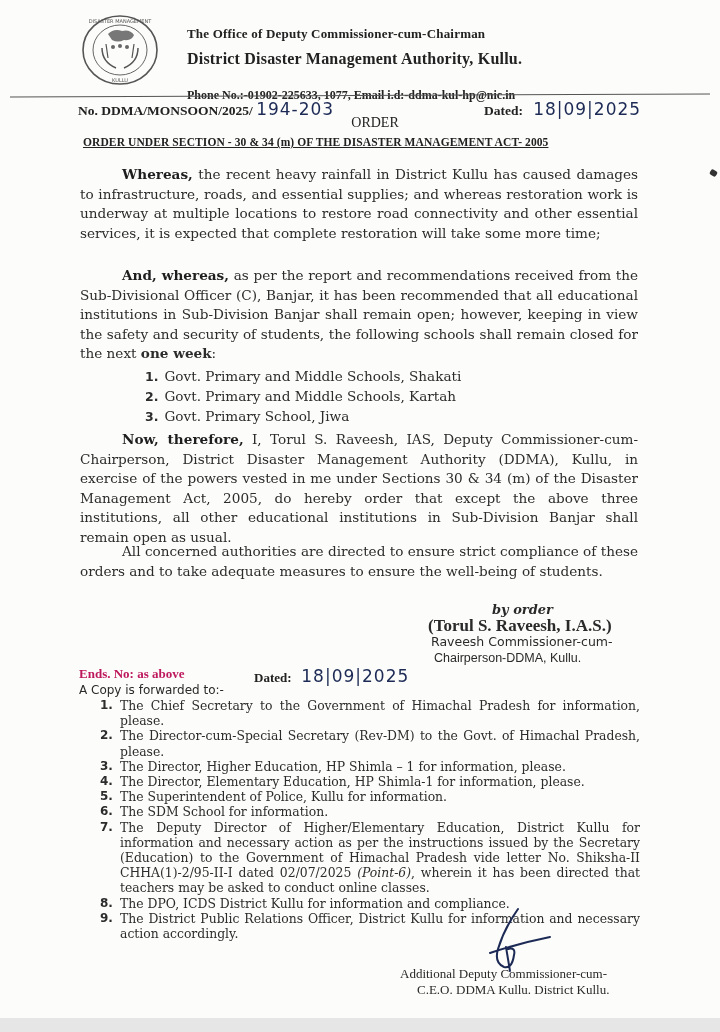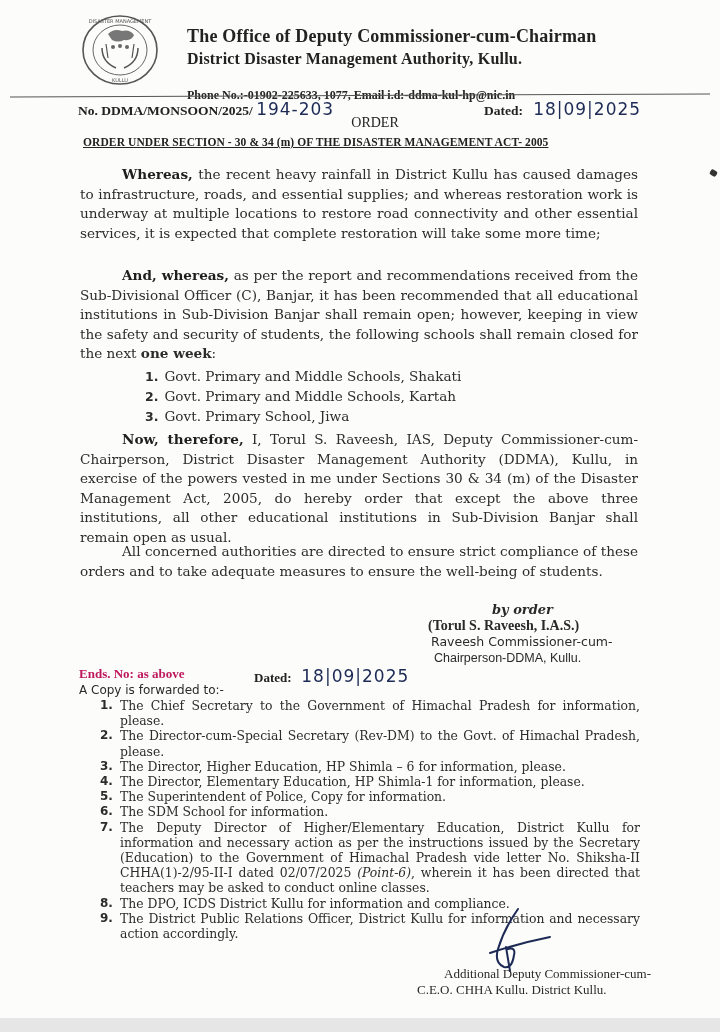--- a/index.html
+++ b/index.html
@@ -9,21 +9,21 @@
     font-family: "DejaVu Serif", "Liberation Serif", serif;
     color: #2a2a2a;
     position: relative;
   }
   .page { position: absolute; left: 0; top: 0; width: 720px; height: 1018px; background: #fcfcfa; }
   .bottom-strip { position: absolute; left: 0; top: 1018px; width: 720px; height: 14px; background: #e6e6e6; }
 
   
   .header { position: absolute; left: 76px; top: 8px; width: 620px; height: 78px; }
   .emblem { position: absolute; left: 4px; top: 6px; width: 80px; height: 72px; }
-  .hdr-line1 { position: absolute; left: 111px; top: 18px; font-family: "Liberation Serif", serif; font-weight: bold; font-size: 18px; letter-spacing: 0.2px; color: #222; white-space: nowrap; }
+  .hdr-line1 { position: absolute; left: 111px; top: 18px; font-family: "Liberation Serif", serif; font-weight: bold; font-size: 13px; letter-spacing: 0.2px; color: #222; white-space: nowrap; }
   .hdr-line2 { position: absolute; left: 111px; top: 42px; font-family: "Liberation Serif", serif; font-weight: bold; font-size: 16px; letter-spacing: 0.2px; color: #222; white-space: nowrap; }
   .hdr-line3 { position: absolute; left: 111px; top: 64px; font-family: "Liberation Serif", serif; font-weight: bold; font-size: 12px; color: #222; white-space: nowrap; margin-top: 16px; }
   .hdr-rule { position: absolute; left: 10px; top: 95px; width: 700px; height: 1px; background: #555; transform: rotate(-0.25deg); }
 
   .refno { position: absolute; left: 78px; top: 99px; font-family: "Liberation Serif", serif; font-weight: bold; font-size: 13.5px; color: #222; white-space: nowrap; }
   .hand { font-family: "DejaVu Sans", sans-serif; font-weight: normal; color: #1c2a55; font-size: 17px; letter-spacing: 1px; }
   .dated { position: absolute; left: 484px; top: 99px; font-family: "Liberation Serif", serif; font-weight: bold; font-size: 13.5px; color: #222; white-space: nowrap; }
   .order-title { position: absolute; left: 0; top: 115px; width: 720px; text-align: center; font-family: "Liberation Serif", serif; font-weight: normal; font-size: 14px; color: #222; padding-left: 30px; box-sizing: border-box; }
   .order-sub { position: absolute; left: 83px; top: 136px; font-family: "Liberation Serif", serif; font-weight: bold; font-size: 11.5px; text-decoration: underline; color: #222; white-space: nowrap; letter-spacing: 0.1px; }
 
@@ -33,37 +33,37 @@
   .indent { text-indent: 42px; }
   .p1 { top: 165px; }
   .p2 { top: 266px; }
   .list1 { position: absolute; left: 145px; top: 367px; font-size: 13.6px; line-height: 19.8px; color: #2c2c2c; }
   .list1 .num { font-family: "DejaVu Sans", sans-serif; font-weight: bold; font-size: 12.5px; margin-right: 6px; }
   .p3 { top: 430px; }
   .p4 { top: 542px; }
 
   .sig1 { position: absolute; left: 420px; top: 602px; width: 220px; font-size: 13px; line-height: 16px; color: #2a2a2a; }
   .sig1 .by { font-style: italic; font-weight: bold; padding-left: 72px; }
-  .sig1 .nm { font-weight: bold; font-family: "Liberation Serif", serif; font-size: 14px; padding-left: 8px; }
+  .sig1 .nm { font-weight: bold; font-family: "Liberation Serif", serif; font-size: 17px; padding-left: 8px; }
   .sig1 .ds { font-family: "DejaVu Sans", sans-serif; font-size: 12.5px; padding-left: 11px; }
   .sig1 .ds2 { font-family: Liberation Sans, sans-serif; font-size: 12.5px; padding-left: 14px; }
 
   .ends { position: absolute; left: 79px; top: 666px; font-family: "Liberation Serif", serif; font-weight: bold; font-size: 13px; color: #be185d; white-space: nowrap; }
   .ends-dated { position: absolute; left: 254px; top: 666px; font-family: "Liberation Serif", serif; font-weight: bold; font-size: 13px; color: #222; white-space: nowrap; }
   .copy-lead { position: absolute; left: 79px; top: 683px; font-family: "DejaVu Sans", sans-serif; font-size: 12px; color: #2a2a2a; white-space: nowrap; }
 
   .cc-list { position: absolute; left: 100px; top: 698px; width: 540px; font-size: 12.4px; line-height: 15.2px; color: #2c2c2c; }
   .cc-item { display: flex; text-align: justify; }
   .cc-item .num { font-family: "DejaVu Sans", sans-serif; font-weight: bold; font-size: 12px; width: 20px; flex: none; }
   .cc-item .txt { flex: 1; }
   .cc-item .txt i { font-style: italic; }
 
   .sig2 { position: absolute; left: 400px; top: 966px; width: 260px; font-size: 11.8px; line-height: 15.5px; color: #2a2a2a; }
   .sig2 .nm { font-family: "DejaVu Sans", sans-serif; font-weight: bold; font-size: 11px; padding-left: 8px; }
-  .sig2 .ds { font-family: "Liberation Serif", serif; font-size: 13px; margin-left: 44px; }
+  .sig2 .ds { font-family: "Liberation Serif", serif; font-size: 13px; }
   .sig2 .ds2 { font-family: "Liberation Serif", serif; font-size: 13px; padding-left: 17px; }
 
   .signature-mark { position: absolute; left: 470px; top: 905px; width: 90px; height: 70px; }
   .dark-speck { position: absolute; left: 710px; top: 170px; width: 7px; height: 6px; background: #333; border-radius: 2px; transform: rotate(30deg); }
 </style>
 </head>
 <body>
 
 <div class="page">
 
@@ -137,29 +137,29 @@
     <div class="cc-item">
         <span class="num">1.</span>
         <span class="txt">The Chief Secretary to the Government of Himachal Pradesh for information, please.</span>
       </div>
     <div class="cc-item">
         <span class="num">2.</span>
         <span class="txt">The Director-cum-Special Secretary (Rev-DM) to the Govt. of Himachal Pradesh, please.</span>
       </div>
     <div class="cc-item">
         <span class="num">3.</span>
-        <span class="txt">The Director, Higher Education, HP Shimla – 6 for information, please.</span>
+        <span class="txt">The Director, Higher Education, HP Shimla – 1 for information, please.</span>
       </div>
     <div class="cc-item">
         <span class="num">4.</span>
         <span class="txt">The Director, Elementary Education, HP Shimla-1 for information, please.</span>
       </div>
     <div class="cc-item">
         <span class="num">5.</span>
-        <span class="txt">The Superintendent of Police, Copy for information.</span>
+        <span class="txt">The Superintendent of Police, Kullu for information.</span>
       </div>
     <div class="cc-item">
         <span class="num">6.</span>
         <span class="txt">The SDM School for information.</span>
       </div>
     <div class="cc-item">
         <span class="num">7.</span>
         <span class="txt"><span>The Deputy Director of Higher/Elementary Education, District Kullu for information and necessary action as per the instructions issued by the Secretary (Education) to the Government of Himachal Pradesh vide letter No. Shiksha-II CHHA(1)-2/95-II-I dated 02/07/2025 </span><i>(Point-6)</i><span>, wherein it has been directed that teachers may be asked to conduct online classes.</span></span>
       </div>
     <div class="cc-item">
@@ -171,18 +171,18 @@
         <span class="txt">The District Public Relations Officer, District Kullu for information and necessary action accordingly.</span>
       </div>
   </div>
 
   <svg class="signature-mark" viewBox="0 0 90 70">
     <path d="M48 4 q-14 20 -20 40 q-4 14 6 18 q8 2 10 -12 q2 -8 -6 -6 M20 48 q30 -10 60 -16 M36 42 l4 24" fill="none" stroke="#1c2a55" stroke-width="2" stroke-linecap="round"></path>
   </svg>
 
   <div class="sig2">
     <div class="ds">Additional Deputy Commissioner-cum-</div>
-    <div class="ds2">C.E.O. CHHA Kullu. District Kullu.</div>
+    <div class="ds2">C.E.O. DDMA Kullu. District Kullu.</div>
   </div>
 
   <div class="dark-speck"></div>
 </div>
 <div class="bottom-strip"></div>
 
 </body></html>

